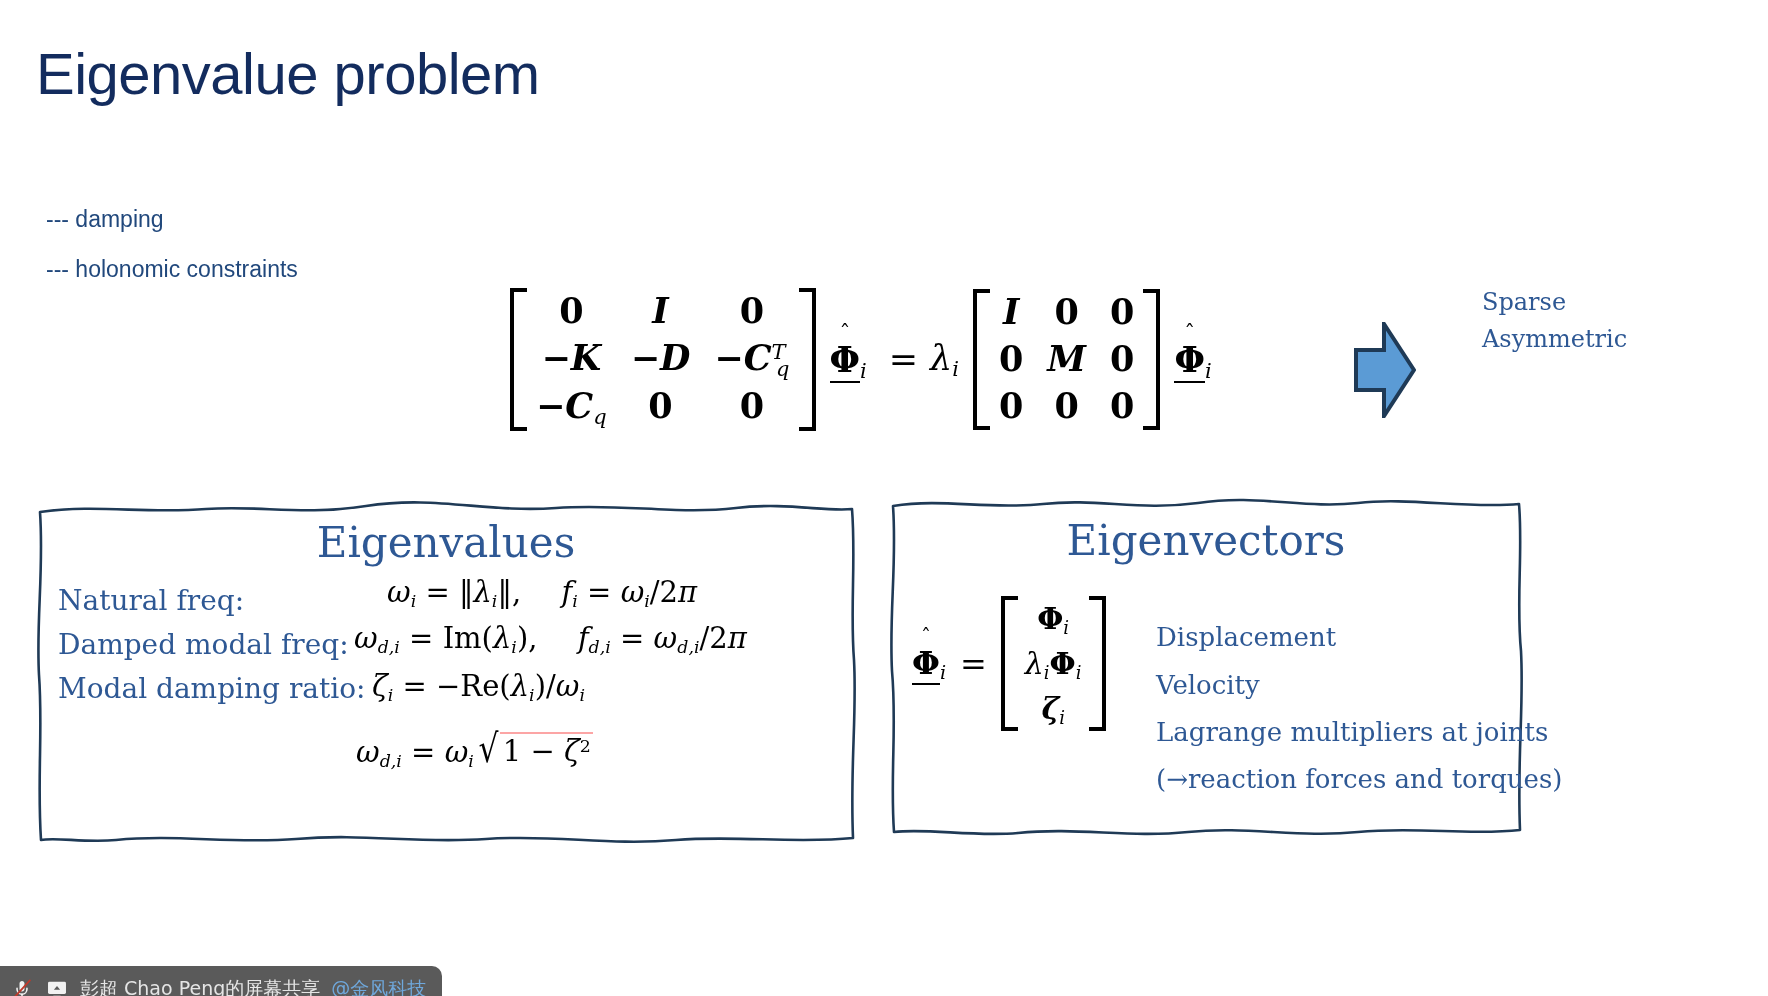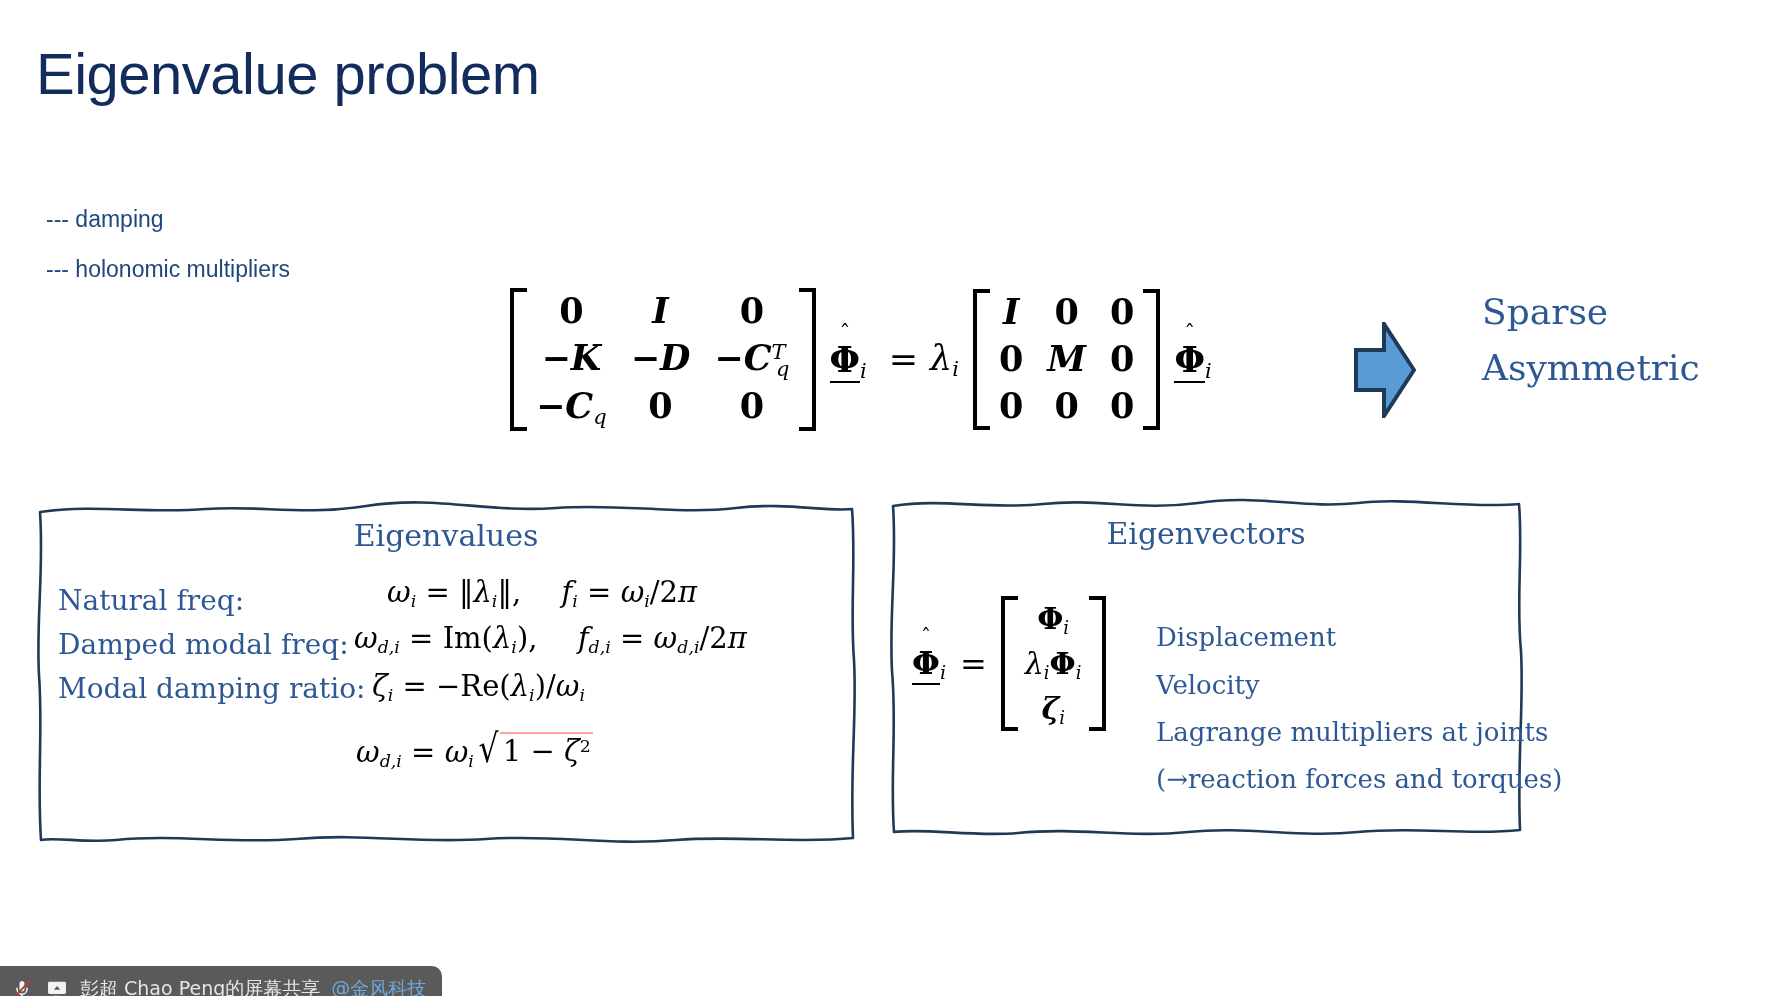--- a/index.html
+++ b/index.html
@@ -166,21 +166,21 @@
     top: 306px;
     width: 64px;
     height: 96px;
   }
 
   #sparse-label {
     position: absolute;
     left: 1482px;
     top: 268px;
     font-family: "DejaVu Serif", "Liberation Serif", serif;
-    font-size: 36px;
+    font-size: 24px;
     line-height: 1.55;
     color: #2E5894;
     white-space: nowrap;
   }
 
   
   .sketch-box {
     position: absolute;
   }
   .sketch-box > svg {
@@ -198,21 +198,21 @@
   }
 
   #box-eigenvalues { left: 36px; top: 484px; width: 820px; height: 344px; }
   #box-eigenvectors { left: 888px; top: 480px; width: 636px; height: 340px; }
 
   .box-title {
     position: absolute;
     width: 100%;
     text-align: center;
     font-family: "DejaVu Serif", "Liberation Serif", serif;
-    font-size: 30px;
+    font-size: 42px;
     color: #2E5894;
   }
   #ev-title { top: 18px; }
   #evec-title { top: 20px; }
 
   
   .ev-label {
     position: absolute;
     font-family: "DejaVu Serif", "Liberation Serif", serif;
     font-size: 28px;
@@ -313,21 +313,21 @@
   }
 </style>
 </head>
 <body>
 
 <div id="slide">
 
   <div id="slide-title">Eigenvalue problem</div>
 
   <div id="bullet-damping">--- damping</div>
-  <div id="bullet-constraints">--- holonomic multipliers</div>
+  <div id="bullet-constraints">--- holonomic constraints</div>
 
   <div id="gep-equation">
 
     <div class="matrix">
       <table>
         <tbody>
             <tr>
           <td class="math mb">0</td>
           <td class="math mbi">I</td>
           <td class="math mb">0</td>

